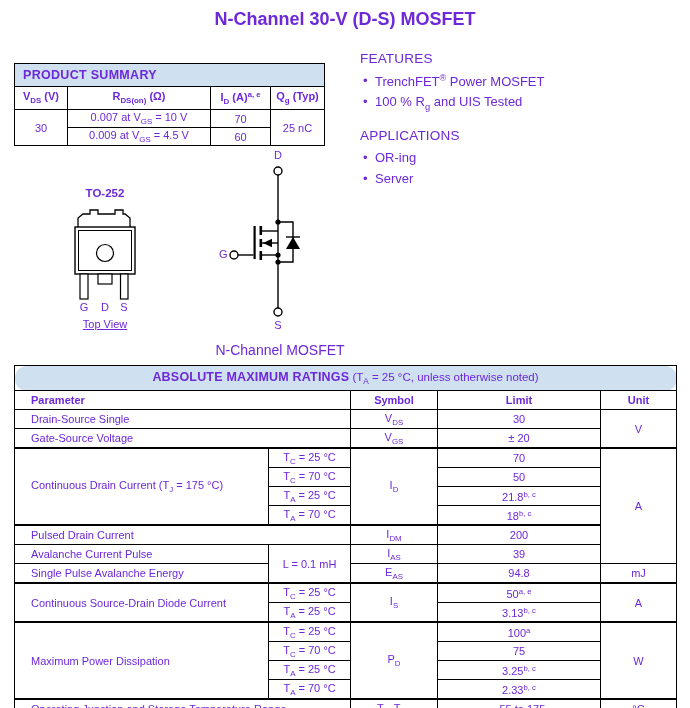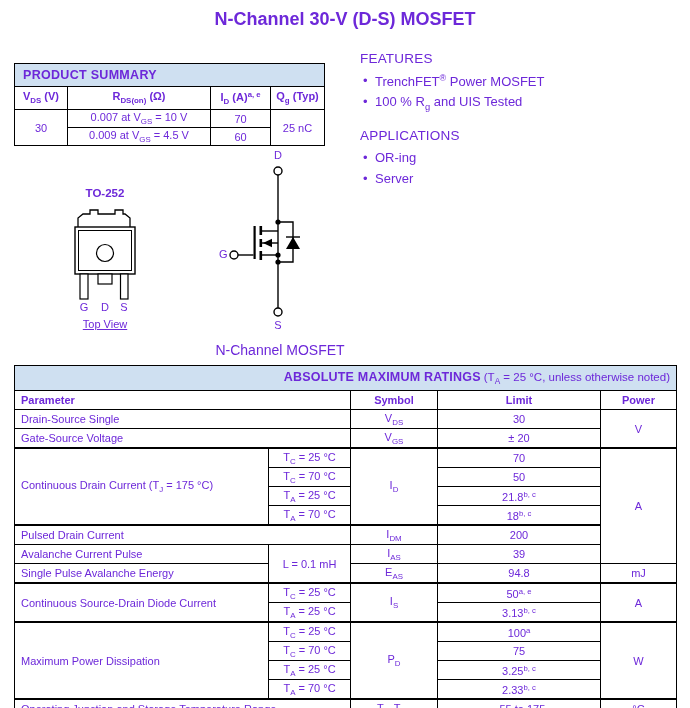--- a/index.html
+++ b/index.html
@@ -52,25 +52,25 @@
   .sym-svg{position:absolute;left:0;top:0;}
   .term{position:absolute;font-size:11px;}
   .term-d{left:66px;top:4px;width:14px;text-align:center;}
   .term-g{left:14px;top:103px;}
   .term-s{left:66px;top:174px;width:14px;text-align:center;}
   .sym-caption{position:absolute;top:197px;left:0;width:150px;text-align:center;font-size:14px;}
 
   
   .amr{position:absolute;left:14px;top:365px;width:662px;}
   .amr td,.amr th{height:18px;}
-  .amr .bar td{background:#cfe0f1;text-align:right;padding:4px 6px;height:15px;}
+  .amr .bar td{background:#cfe0f1;text-align:center;padding:4px 6px;height:15px;border-radius:12px;}
   .amr .bar .t{font-weight:bold;font-size:12.5px;letter-spacing:.2px;}
   .amr .bar .n{font-size:11.5px;}
   .amr th{font-weight:bold;}
-  .amr .param{text-align:left;padding-left:6px;}
+  .amr .param{text-align:left;padding-left:16px;}
   .amr tr.sec td{border-top:2px solid #000;}
 </style>
 </head>
 <body>
 
 <div class="page">
 
   <h1 class="page-title">N-Channel 30-V (D-S) MOSFET</h1>
 
   <table class="ps">
@@ -181,21 +181,21 @@
         <tr class="bar">
       <td colspan="5">
         <span class="t">ABSOLUTE MAXIMUM RATINGS</span>
         <span class="n">(T<sub>A</sub> = 25 °C, unless otherwise noted)</span>
       </td>
     </tr>
     <tr>
       <th colspan="2" class="param">Parameter</th>
       <th>Symbol</th>
       <th>Limit</th>
-      <th>Power</th>
+      <th>Unit</th>
     </tr>
     <tr>
       <td colspan="2" class="param">Drain-Source Single</td>
       <td>V<sub>DS</sub></td>
       <td>30</td>
       <td rowspan="2">V</td>
     </tr>
     <tr>
       <td colspan="2" class="param">Gate-Source Voltage</td>
       <td>V<sub>GS</sub></td>

